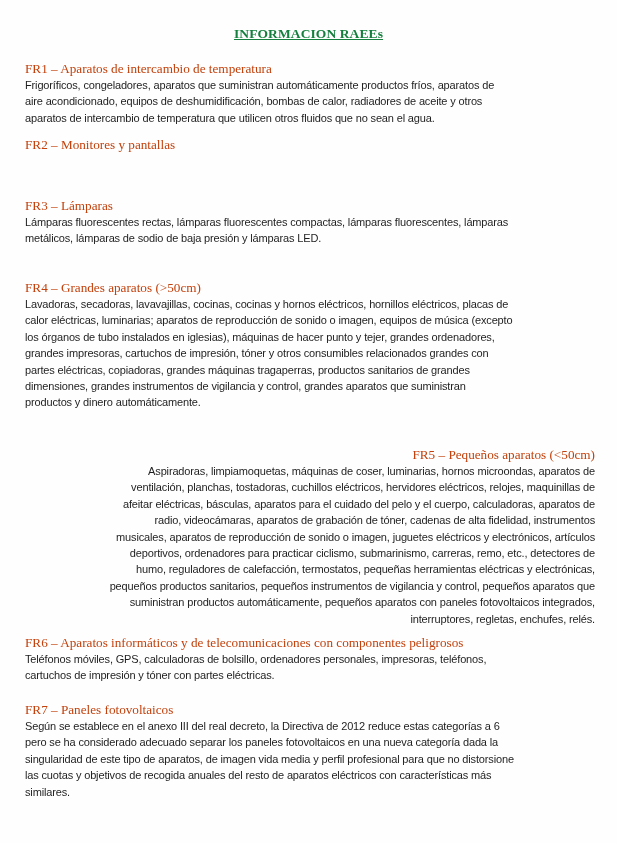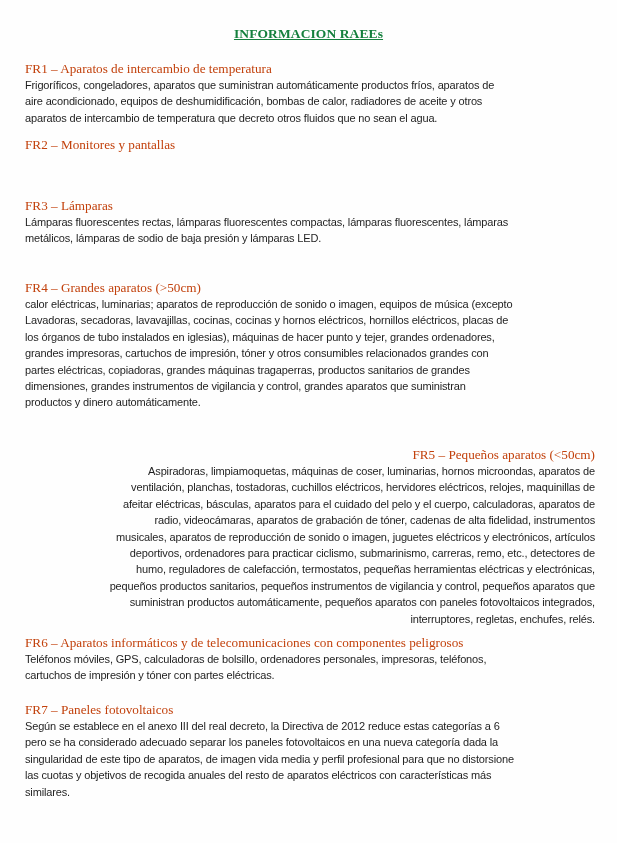--- a/index.html
+++ b/index.html
@@ -25,41 +25,41 @@
 <body>
 
 <div class="page">
   <div class="title">INFORMACION RAEEs</div>
 
   <div class="section" style="top:60px;">
     <p class="heading">FR1 – Aparatos de intercambio de temperatura</p>
     <p class="body">
       <span class="line">Frigoríficos, congeladores, aparatos que suministran automáticamente productos fríos, aparatos de</span>
       <span class="line">aire acondicionado, equipos de deshumidificación, bombas de calor, radiadores de aceite y otros</span>
-      <span class="line">aparatos de intercambio de temperatura que decreto otros fluidos que no sean el agua.</span>
+      <span class="line">aparatos de intercambio de temperatura que utilicen otros fluidos que no sean el agua.</span>
     </p>
   </div>
 
   <div class="section" style="top:136px;">
     <p class="heading">FR2 – Monitores y pantallas</p>
   </div>
 
   <div class="section" style="top:197px;">
     <p class="heading">FR3 – Lámparas</p>
     <p class="body">
       <span class="line">Lámparas fluorescentes rectas, lámparas fluorescentes compactas, lámparas fluorescentes, lámparas</span>
       <span class="line">metálicos, lámparas de sodio de baja presión y lámparas LED.</span>
     </p>
   </div>
 
   <div class="section" style="top:279px;">
     <p class="heading">FR4 – Grandes aparatos (&gt;50cm)</p>
     <p class="body">
+      <span class="line">Lavadoras, secadoras, lavavajillas, cocinas, cocinas y hornos eléctricos, hornillos eléctricos, placas de</span>
       <span class="line">calor eléctricas, luminarias; aparatos de reproducción de sonido o imagen, equipos de música (excepto</span>
-      <span class="line">Lavadoras, secadoras, lavavajillas, cocinas, cocinas y hornos eléctricos, hornillos eléctricos, placas de</span>
       <span class="line">los órganos de tubo instalados en iglesias), máquinas de hacer punto y tejer, grandes ordenadores,</span>
       <span class="line">grandes impresoras, cartuchos de impresión, tóner y otros consumibles relacionados grandes con</span>
       <span class="line">partes eléctricas, copiadoras, grandes máquinas tragaperras, productos sanitarios de grandes</span>
       <span class="line">dimensiones, grandes instrumentos de vigilancia y control, grandes aparatos que suministran</span>
       <span class="line">productos y dinero automáticamente.</span>
     </p>
   </div>
 
   <div class="section" style="top:446px;text-align:right;">
     <p class="heading">FR5 – Pequeños aparatos (&lt;50cm)</p>

